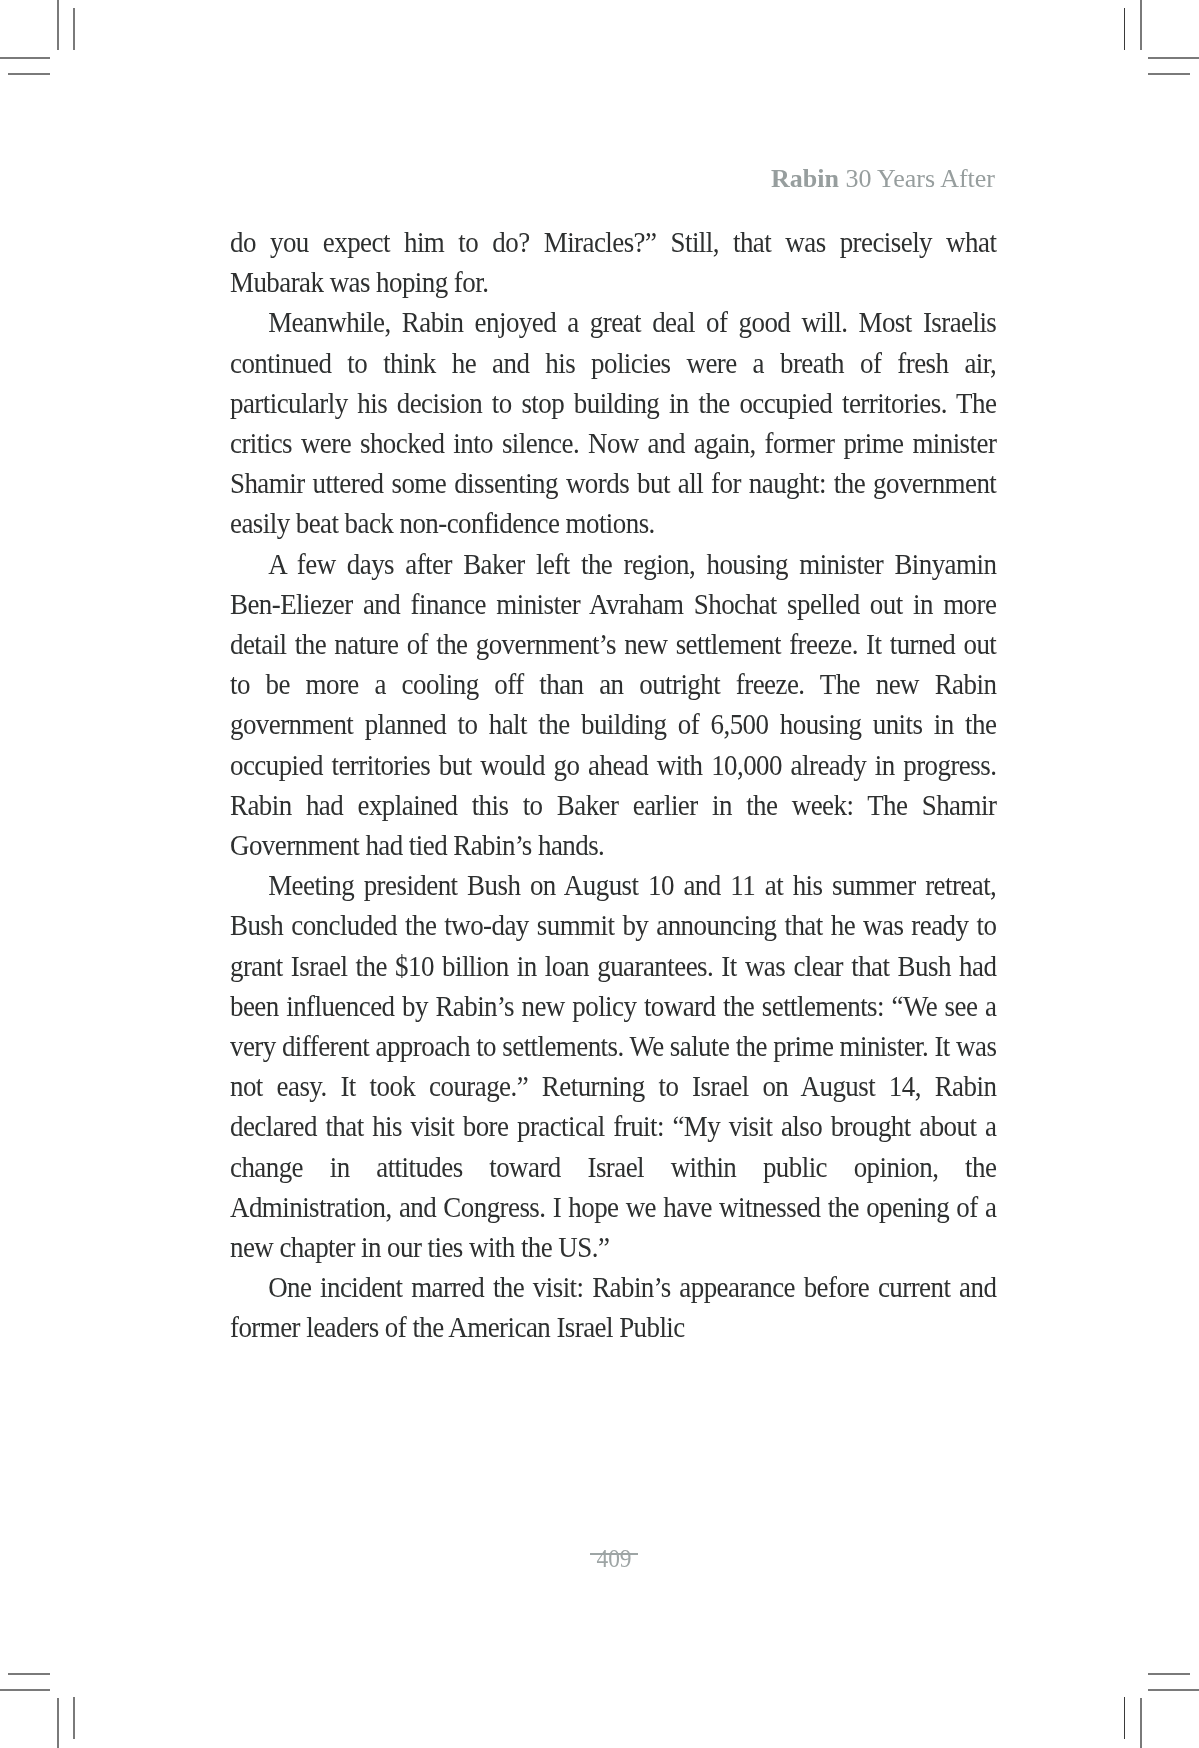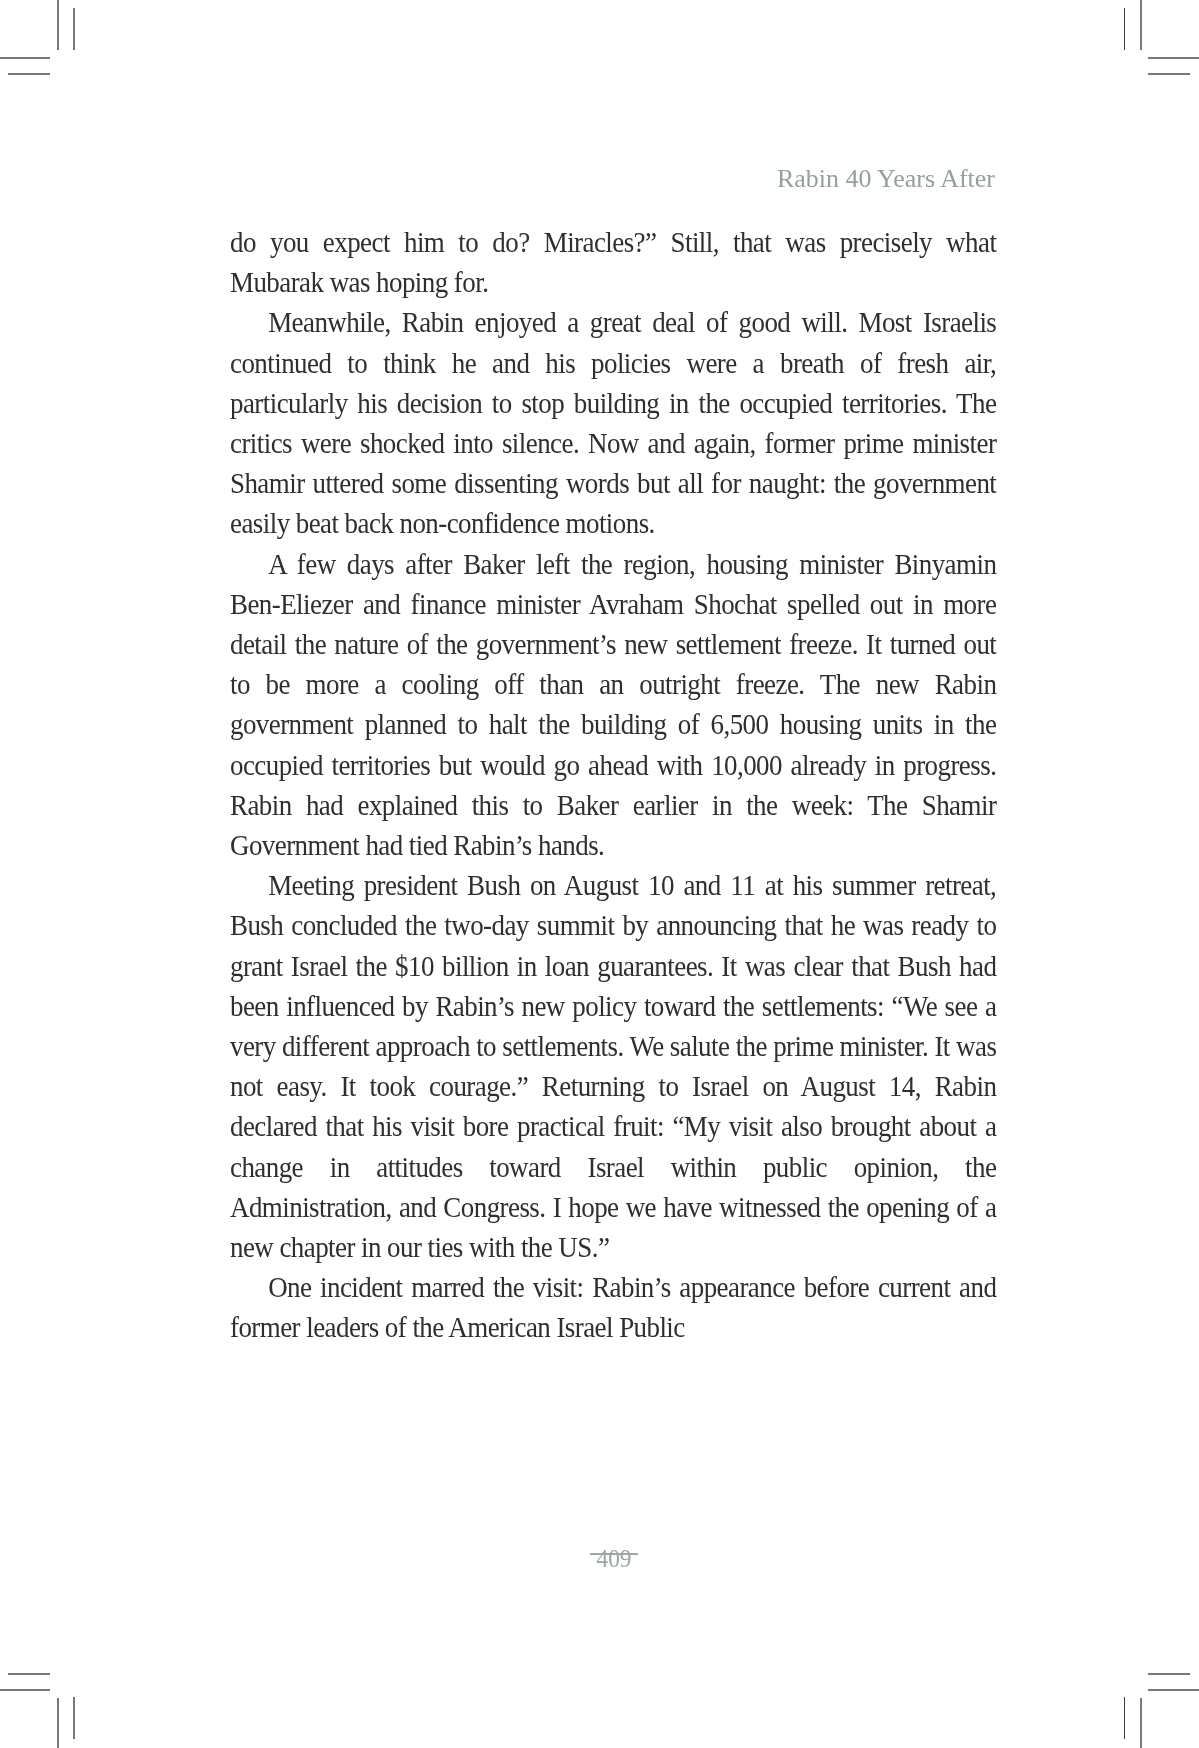--- a/index.html
+++ b/index.html
@@ -8,21 +8,21 @@
 
   
   .mark { position: absolute; background: #7a7a7a; }
   .mark.dark { background: #3a3a3a; }
 
   .running-head {
     position: absolute; right: 204px; top: 164px;
     font-family: "Liberation Serif", "DejaVu Serif", serif;
     font-size: 26px; color: #979e9e; white-space: nowrap;
   }
-  .running-head b { font-weight: normal; }
+  .running-head b { font-weight: bold; }
 
   .body-text {
     position: absolute; left: 230px; top: 222px; width: 766px;
     font-family: "Liberation Serif", "DejaVu Serif", serif;
     font-size: 29px; line-height: 40.2px; color: #2e3030;
     text-align: justify; letter-spacing: -0.6px;
     transform: scaleX(0.93); transform-origin: left top;
     width: 824px;
   }
   .body-text p { margin: 0; text-indent: 41px; }
@@ -54,21 +54,21 @@
   <div class="mark" style="left:0;top:1689px;width:50px;height:2px;"></div>
   <div class="mark" style="left:57px;top:1698px;width:2px;height:50px;"></div>
   <div class="mark" style="left:73px;top:1697px;width:2px;height:42px;"></div>
 
   <div class="mark" style="left:1148px;top:1673px;width:42px;height:2px;"></div>
   <div class="mark" style="left:1148px;top:1689px;width:51px;height:2px;"></div>
   <div class="mark dark" style="left:1124px;top:1697px;width:1px;height:42px;"></div>
   <div class="mark" style="left:1140px;top:1698px;width:2px;height:50px;"></div>
 
   <div class="running-head">
-    <b>Rabin</b><span> 40 Years After</span>
+    <b>Rabin</b><span> 30 Years After</span>
   </div>
 
   <div class="body-text">
     <p class="noindent">do you expect him to do? Miracles?” Still, that was precisely what Mubarak was hoping for.</p>
     <p>Meanwhile, Rabin enjoyed a great deal of good will. Most Israelis continued to think he and his policies were a breath of fresh air, particularly his decision to stop building in the occupied territories. The critics were shocked into silence. Now and again, former prime minister Shamir uttered some dissenting words but all for naught: the government easily beat back non-confidence motions.</p>
     <p>A few days after Baker left the region, housing minister Binyamin Ben-Eliezer and finance minister Avraham Shochat spelled out in more detail the nature of the government’s new settlement freeze. It turned out to be more a cooling off than an outright freeze. The new Rabin government planned to halt the building of 6,500 housing units in the occupied territories but would go ahead with 10,000 already in progress. Rabin had explained this to Baker earlier in the week: The Shamir Government had tied Rabin’s hands.</p>
     <p>Meeting president Bush on August 10 and 11 at his summer retreat, Bush concluded the two-day summit by announcing that he was ready to grant Israel the $10 billion in loan guarantees. It was clear that Bush had been influenced by Rabin’s new policy toward the settlements: “We see a very different approach to settlements. We salute the prime minister. It was not easy. It took courage.” Returning to Israel on August 14, Rabin declared that his visit bore practical fruit: “My visit also brought about a change in attitudes toward Israel within public opinion, the Administration, and Congress. I hope we have witnessed the opening of a new chapter in our ties with the US.”</p>
     <p>One incident marred the visit: Rabin’s appearance before current and former leaders of the American Israel Public</p>
   </div>
 

